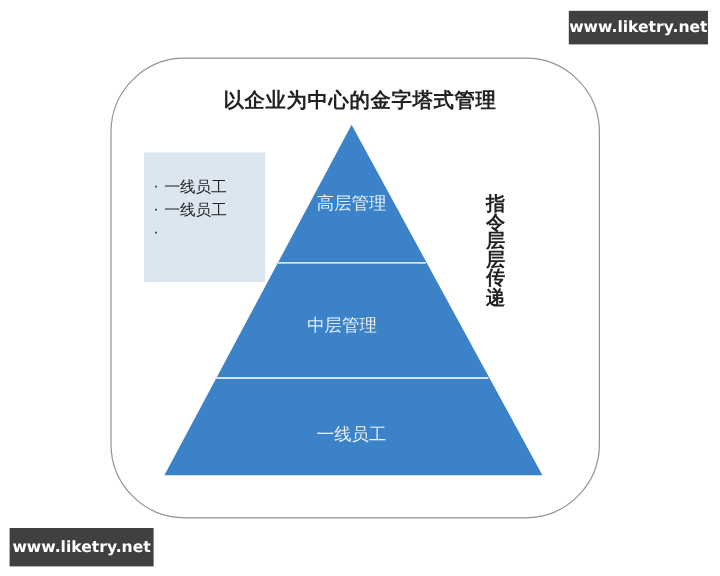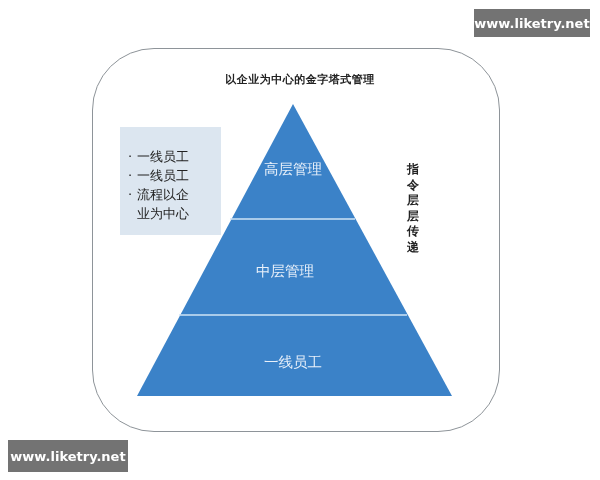--- a/index.html
+++ b/index.html
@@ -1,31 +1,31 @@
 <!DOCTYPE html>
 <html><head>
 <meta charset="utf-8">
 <style>
   html, body { margin:0; padding:0; }
   body { width:600px; height:480px; background:#ffffff; position:relative; overflow:hidden;
          font-family:"DejaVu Sans", sans-serif; }
-  .watermark { position:absolute; background:#737373; color:#ffffff; font-size:13px; font-weight:bold;
+  .watermark { position:absolute; background:#404040; color:#ffffff; font-size:13px; font-weight:bold;
                font-family:"DejaVu Sans", sans-serif; display:flex; align-items:center; justify-content:center; }
   .wm-top { left:474px; top:9px; width:116px; height:28px; }
   .wm-bottom { left:8px; top:440px; width:120px; height:32px; }
   .frame { position:absolute; left:92px; top:48px; width:408px; height:384px;
            border:1.5px solid #8e9499; border-radius:62px; box-sizing:border-box; background:#ffffff; }
   .title { position:absolute; left:150px; top:72px; width:300px; text-align:center;
-           font-size:11px; font-weight:bold; color:#222222; letter-spacing:0.5px; }
+           font-size:17px; font-weight:bold; color:#222222; letter-spacing:0.5px; }
   .notes { position:absolute; left:120px; top:127px; width:101px; height:108px; background:#dce6f0; box-sizing:border-box;
            padding:20px 0 0 8px; font-size:13px; color:#222; line-height:19px; }
   .note-row { display:flex; }
   .note-bullet { width:9px; flex:none; }
   .note-text { white-space:pre; }
-  .side-text { position:absolute; left:404px; top:162px; width:18px; font-size:12px; font-weight:bold; color:#222;
+  .side-text { position:absolute; left:404px; top:162px; width:18px; font-size:16px; font-weight:bold; color:#222;
                line-height:15.5px; text-align:center; }
   svg.pyr { position:absolute; left:0; top:0; }
   .tier-label { position:absolute; color:#e8f0fa; font-size:14.5px; width:120px; text-align:center; }
 </style>
 </head>
 <body>
 
 <div class="frame"></div>
 
 <div class="title">以企业为中心的金字塔式管理</div>
@@ -34,22 +34,20 @@
   <div class="note-row">
     <span class="note-bullet">·</span>
     <span class="note-text">一线员工</span>
   </div>
   <div class="note-row">
     <span class="note-bullet">·</span>
     <span class="note-text">一线员工</span>
   </div>
   <div class="note-row">
     <span class="note-bullet">·</span>
-    <span class="note-text">流程以企
-业为中心</span>
   </div>
 </div>
 
 <svg class="pyr" width="600" height="480">
   <polygon points="293,104 137,396 452,396" fill="#3b82c8"></polygon>
   <line x1="230" y1="219" x2="355" y2="219" stroke="#cfe3f6" stroke-width="1.5"></line>
   <line x1="179" y1="315" x2="407" y2="315" stroke="#cfe3f6" stroke-width="1.5"></line>
 </svg>
 
 <div class="tier-label" style="left:233px; top:160px;">高层管理</div>

